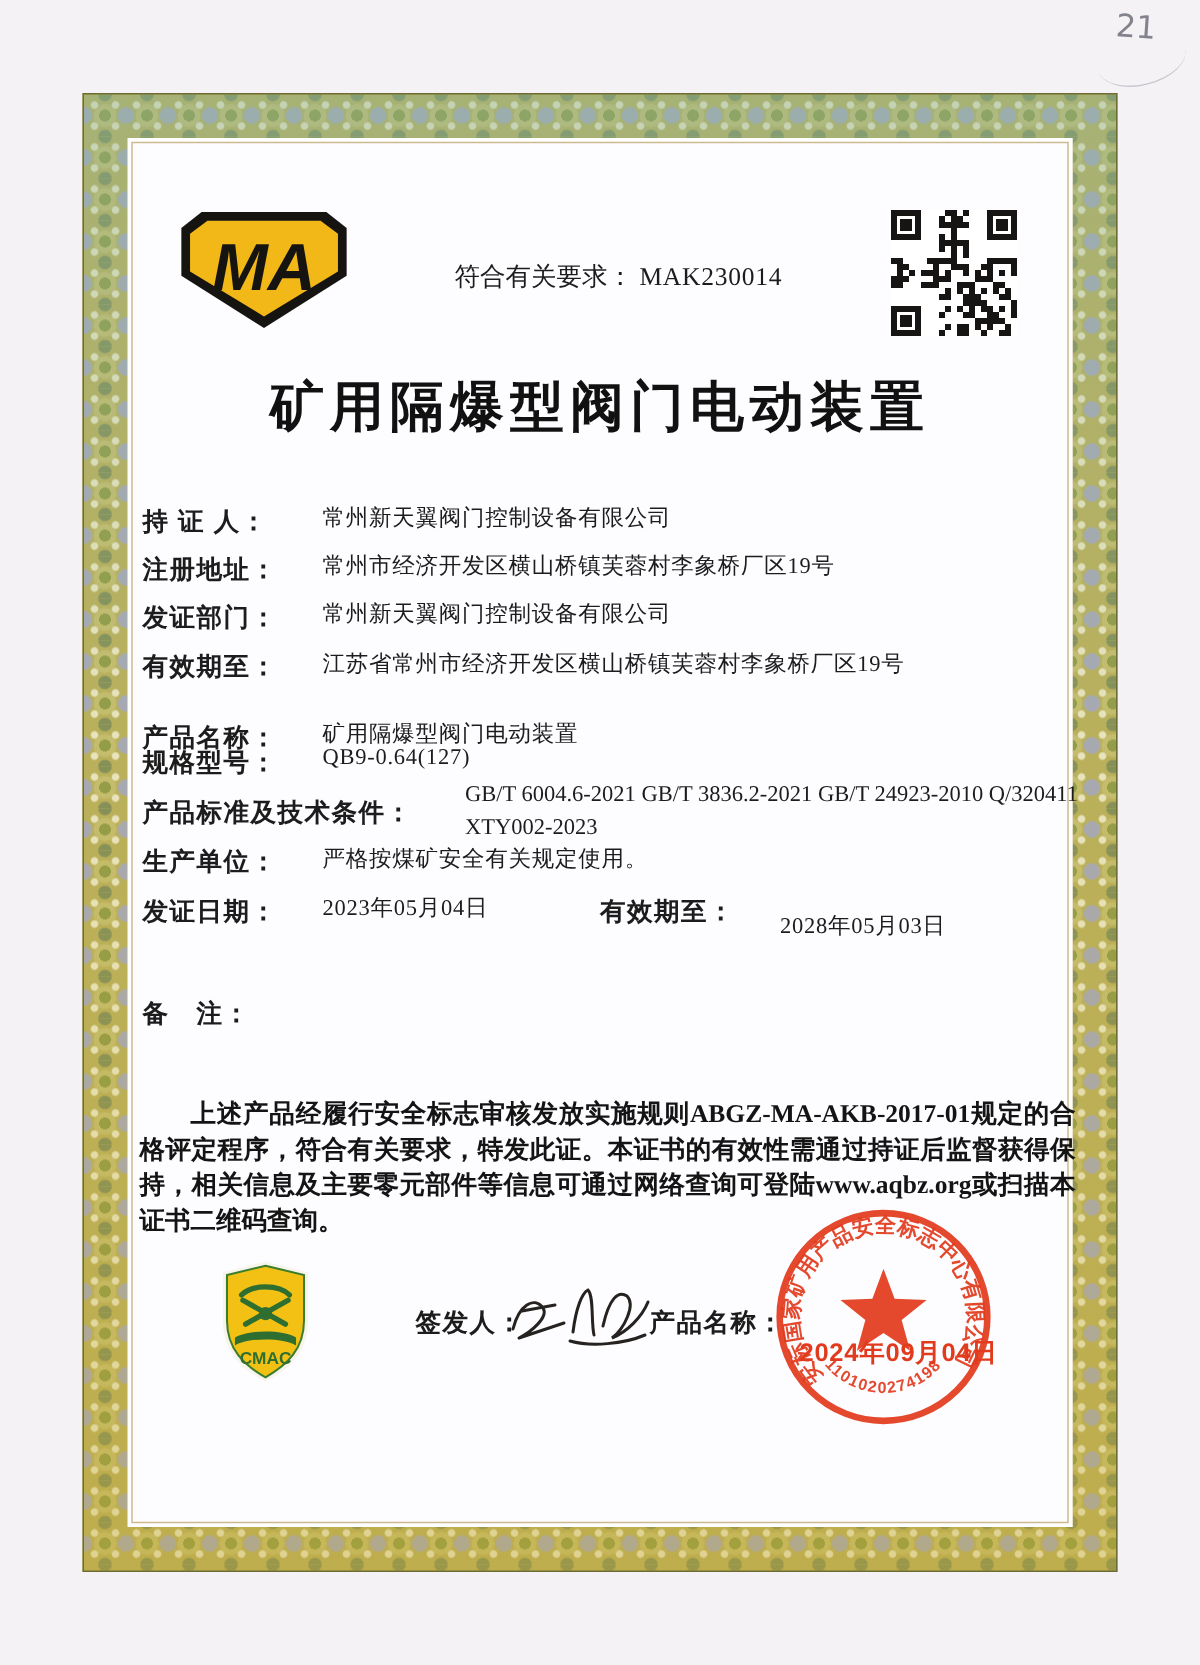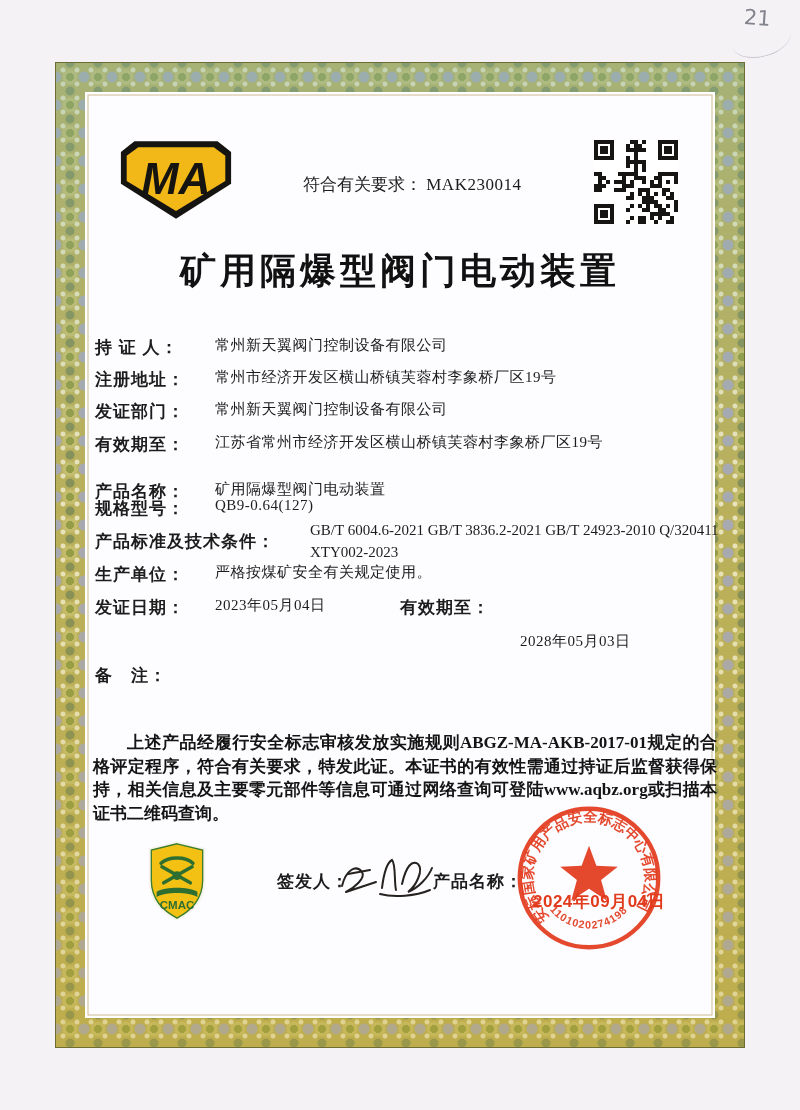--- a/index.html
+++ b/index.html
@@ -50,21 +50,21 @@
   }
   
   .flabel{position:absolute;left:95px;font-size:17px;font-weight:700;white-space:nowrap;letter-spacing:1px;}
   .fvalue{position:absolute;left:215px;font-family:"Liberation Serif",serif;font-weight:400;font-size:15px;white-space:nowrap;letter-spacing:.5px;}
   .r1{top:336px}.r2{top:368px}.r3{top:400px}.r4{top:433px}.r5{top:480px}.r6{top:497px}
   .std-label{top:530px}
   .std-value{top:519px;left:310px;width:412px;white-space:normal;word-break:break-all;line-height:22px;letter-spacing:0;}
   .r8{top:563px}
   .r9{top:596px}
   .valid-label{left:400px;top:596px}
-  .valid-value{left:520px;top:632px}
+  .valid-value{left:520px;top:608px}
   .r10{top:664px}
   
   .para{
     position:absolute;left:93px;top:731px;width:624px;
     font-family:"Liberation Serif",serif;font-weight:700;font-size:17px;line-height:23.5px;
     text-indent:2em;text-align:justify;color:#141414;
   }
   
   .cmac{position:absolute;left:146px;top:838px;width:62px;height:86px;}
   .signer-label{position:absolute;left:277px;top:870px;font-size:17px;font-weight:700;letter-spacing:1px;}

